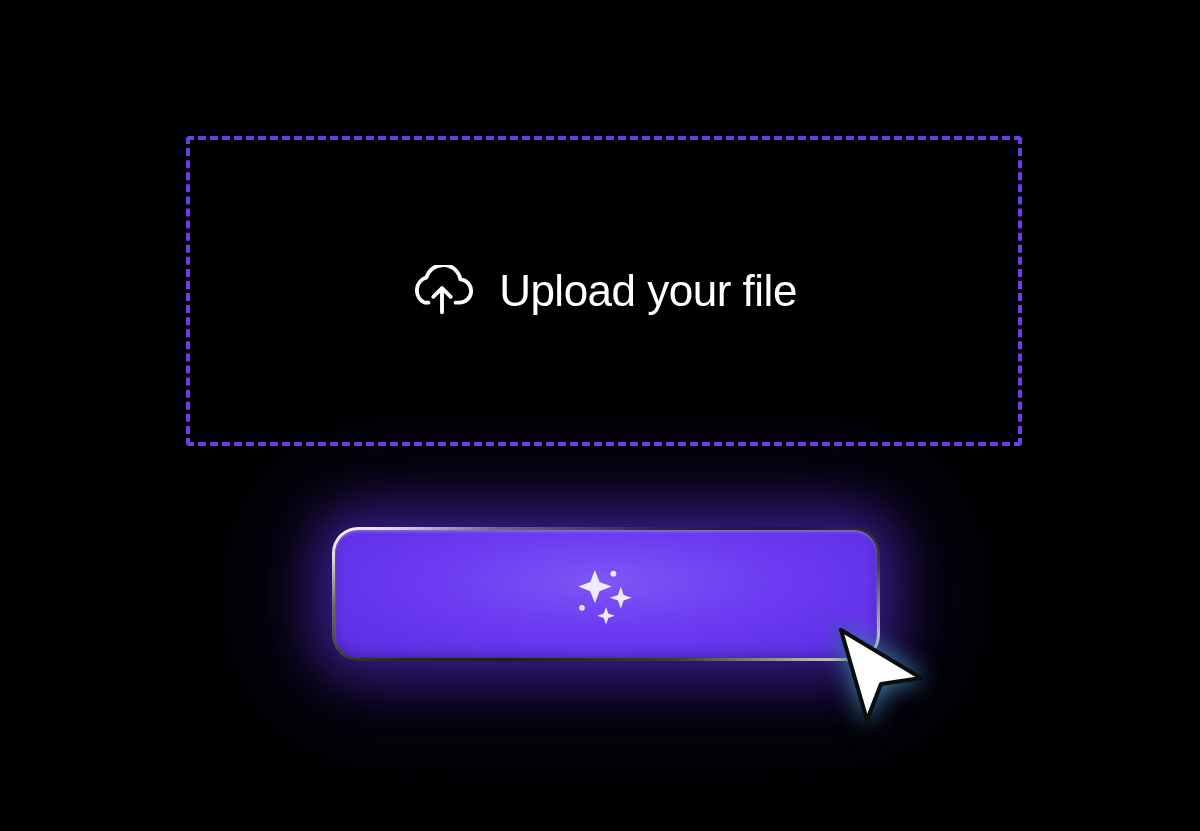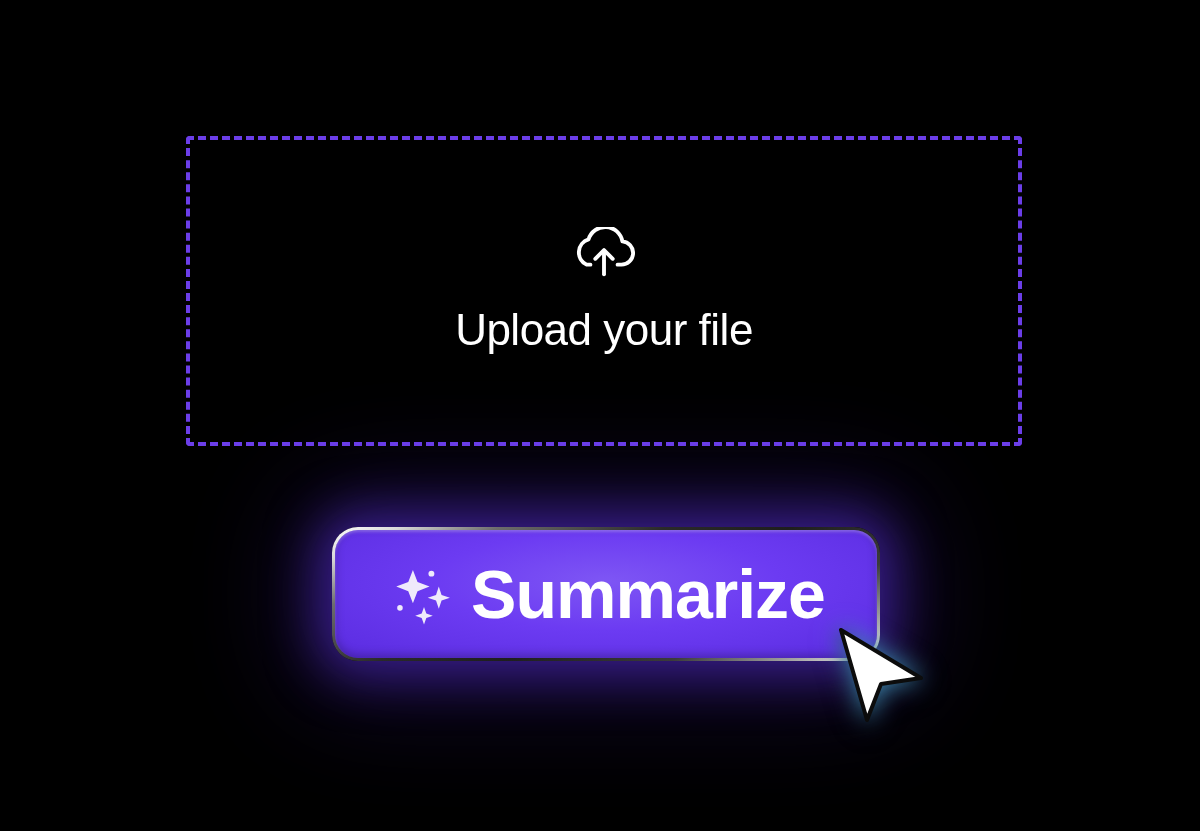--- a/index.html
+++ b/index.html
@@ -16,21 +16,21 @@
   .upload-zone {
     position: absolute;
     left: 186px;
     top: 136px;
     width: 836px;
     height: 310px;
     border: 4px dashed #6B3EE8;
     border-radius: 4px;
     box-sizing: border-box;
     display: flex;
-    flex-direction: column;
+    flex-direction: row;
     align-items: center;
     justify-content: center;
     gap: 26px;
     cursor: pointer;
   }
 
   .cloud-icon {
     width: 62px;
     height: 52px;
     display: flex;
@@ -122,21 +122,20 @@
       <svg viewBox="0 0 80 80" width="74" height="74">
         <g fill="#EFEAFB">
           <path d="M28 14 L33 27 L46 32 L33 37 L28 50 L23 37 L10 32 L23 27 Z"></path>
           <path d="M56 32 L59 41 L68 44 L59 47 L56 56 L53 47 L44 44 L53 41 Z"></path>
           <path d="M40 54 L42.5 61 L49.5 63.5 L42.5 66 L40 73 L37.5 66 L30.5 63.5 L37.5 61 Z"></path>
           <circle cx="48" cy="18" r="3.2"></circle>
           <circle cx="14" cy="55" r="3"></circle>
         </g>
       </svg>
     </span>
-    <span class="summarize-label">Summarize</span>
   </div>
 </div>
 
 <span class="cursor-icon">
   <svg viewBox="0 0 96 102" width="96" height="102">
     <path d="M8 6 L88 54 L48 60 L34 96 Z" fill="#FFFFFF" stroke="#0C0C0C" stroke-width="4" stroke-linejoin="round"></path>
   </svg>
 </span>
 
 </body></html>

